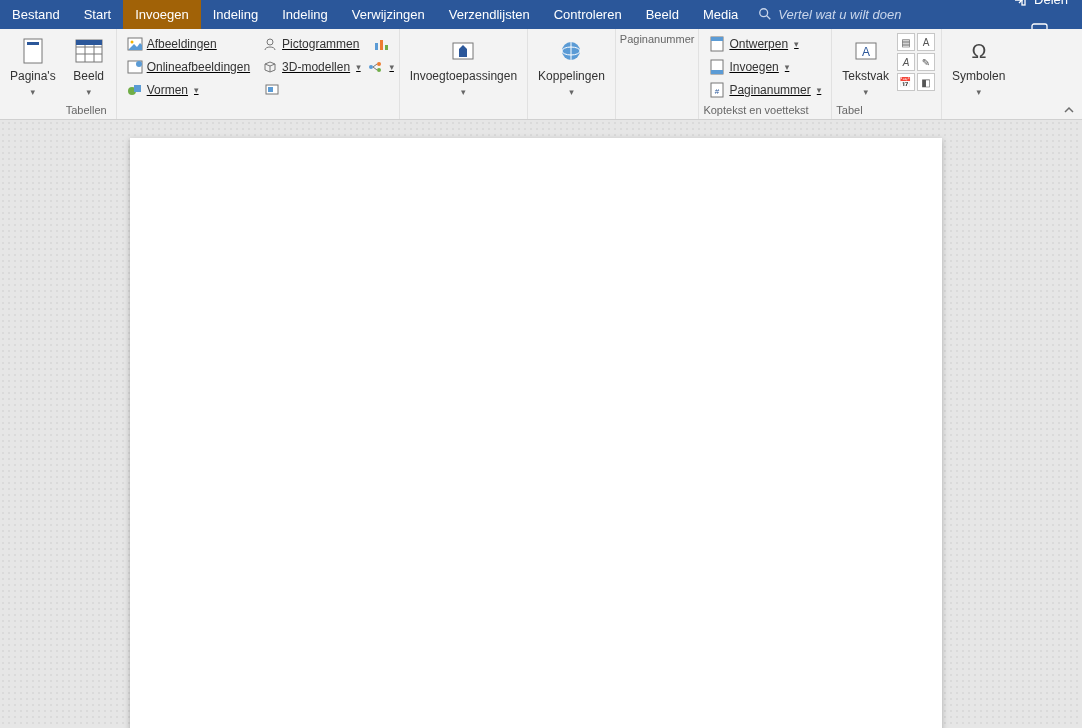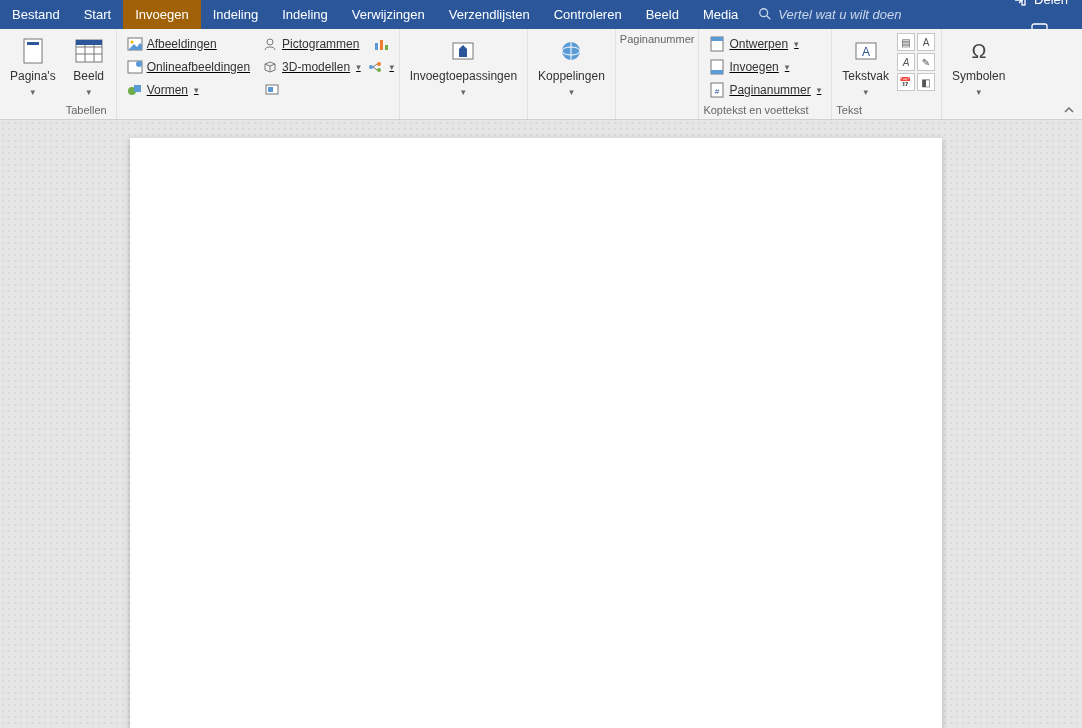--- a/index.html
+++ b/index.html
@@ -345,21 +345,21 @@
         <div class="mini-pair">
           <div class="mini">
               <span>📅</span>
             </div>
           <div class="mini">
               <span>◧</span>
             </div>
         </div>
       </div>
     </div>
-    <div class="group-label">Tekst</div>
+    <div class="group-label">Tabel</div>
   </div>
 
   <div class="group" style="border-right:none">
     <div class="group-body">
       <div class="vbtn">
         <span class="ico">
             <svg width="24" height="24" viewBox="0 0 24 24">
               <text x="12" y="19" font-size="20" text-anchor="middle" fill="#444">Ω</text>
             </svg>
           </span>

